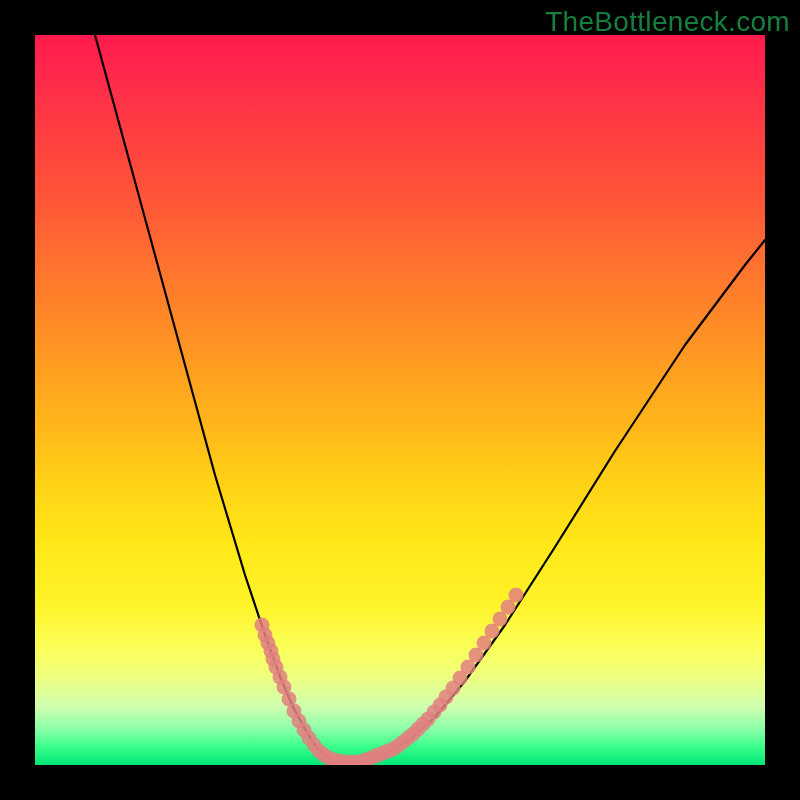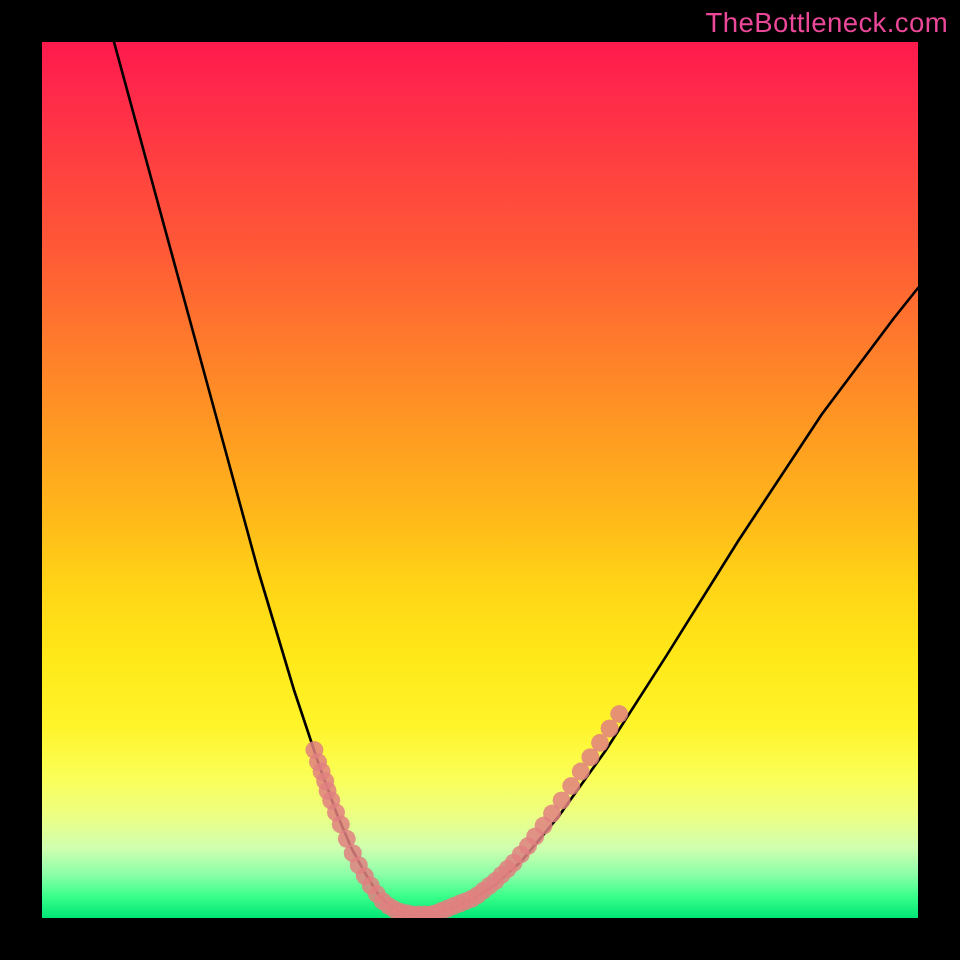--- a/index.html
+++ b/index.html
@@ -47,22 +47,22 @@
       #d0ffb0 92%,
       #8cffa8 95%,
       #3aff8a 97.5%,
       #00e676 100%
     );
   }
   .watermark {
     position: absolute;
     top: 6px;
     right: 10px;
-    color: #ec4899;
-    font-size: 23px;
+    color: #15803d;
+    font-size: 28px;
     font-weight: 500;
     letter-spacing: 0.3px;
     z-index: 5;
   }
   svg.curve {
     position: absolute;
     inset: 0;
     width: 730px;
     height: 730px;
   }

